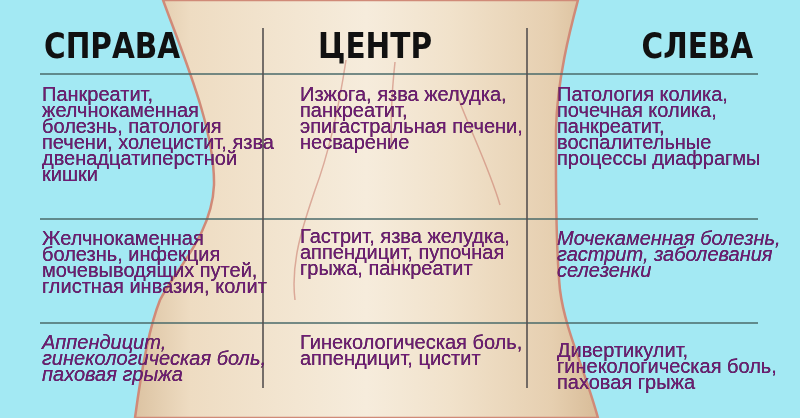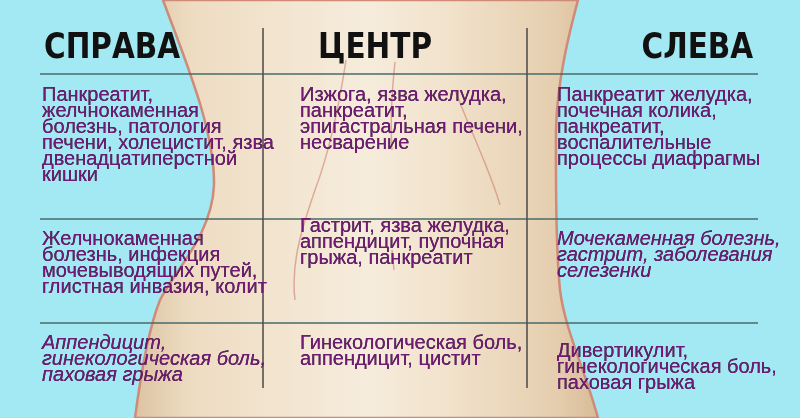--- a/index.html
+++ b/index.html
@@ -93,27 +93,27 @@
 мочевыводящих путей,
 глистная инвазия, колит</div>
 <div class="cell" style="left:42px; top:334px;font-style:italic;">Аппендицит,
 гинекологическая боль,
 паховая грыжа</div>
 
 <div class="cell" style="left:300px; top:86px;">Изжога, язва желудка,
 панкреатит,
 эпигастральная печени,
 несварение</div>
-<div class="cell" style="left:300px; top:217px;">Гастрит, язва желудка,
+<div class="cell" style="left:300px; top:228px;">Гастрит, язва желудка,
 аппендицит, пупочная
 грыжа, панкреатит</div>
 <div class="cell" style="left:300px; top:334px;">Гинекологическая боль,
 аппендицит, цистит</div>
 
-<div class="cell" style="left:557px; top:86px;">Панкреатит желудка,
+<div class="cell" style="left:557px; top:86px;">Патология колика,
 почечная колика,
 панкреатит,
 воспалительные
 процессы диафрагмы</div>
 <div class="cell" style="left:557px; top:230px;font-style:italic;">Мочекаменная болезнь,
 гастрит, заболевания
 селезенки</div>
 <div class="cell" style="left:557px; top:342px;">Дивертикулит,
 гинекологическая боль,
 паховая грыжа</div>

